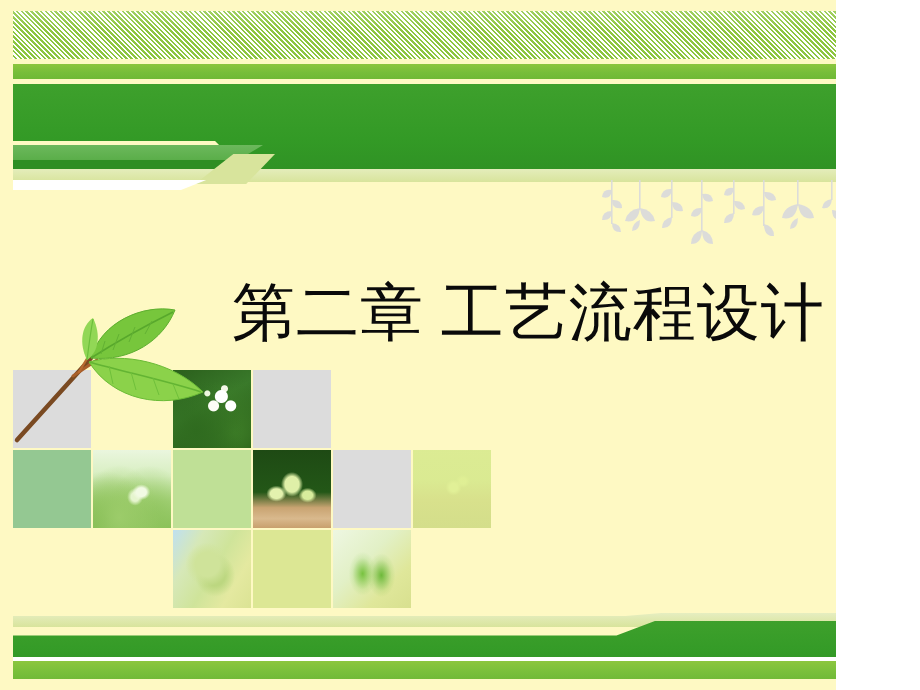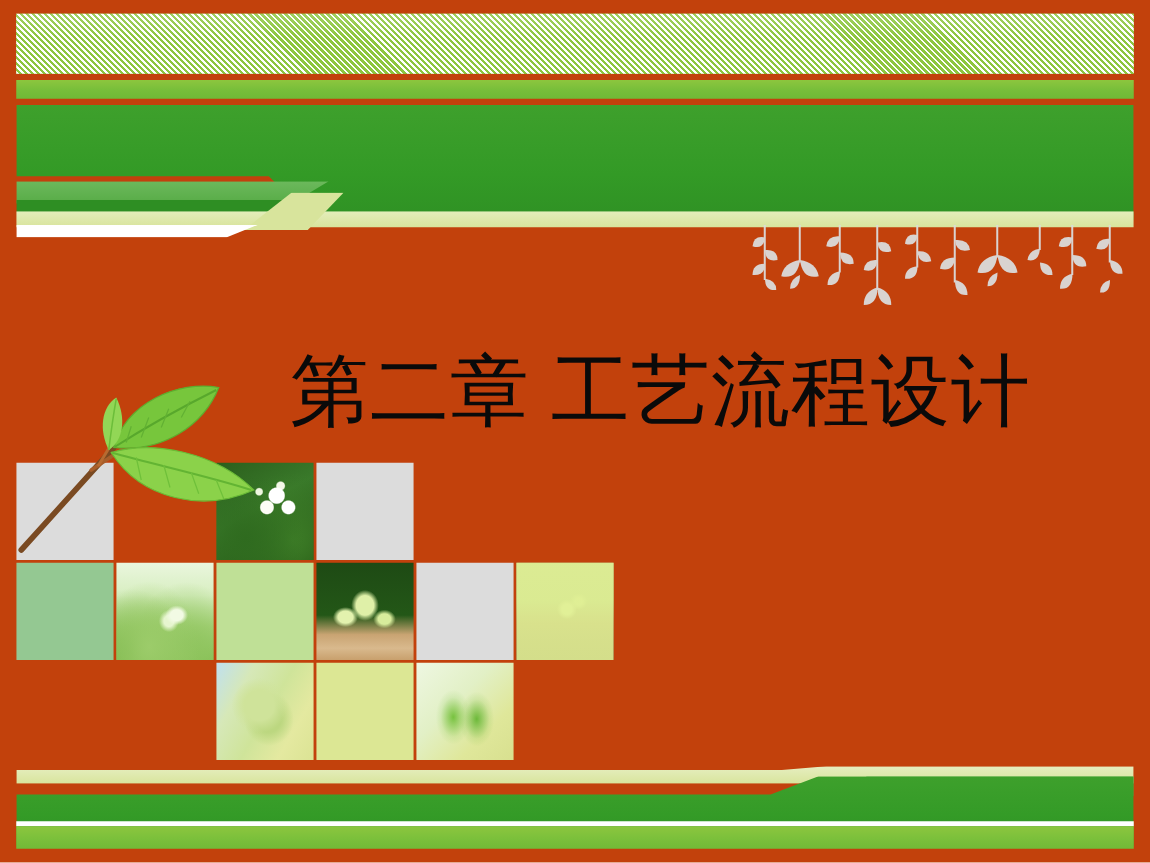--- a/index.html
+++ b/index.html
@@ -3,22 +3,22 @@
 <meta charset="utf-8">
 <title>Slide</title>
 <style>
   html,body{margin:0;padding:0;background:#ffffff;}
   body{
     font-family:"Liberation Sans", sans-serif;
     -webkit-font-smoothing:antialiased;
   }
   #slide{
     position:relative;
-    width:920px;height:690px;
-    background:#c2410c;
+    width:836px;height:690px;
+    background:#fef9c3;
     overflow:hidden;
   }
 
   
   .hatch-band{
     position:absolute;left:13px;top:11px;width:894px;height:48px;
     background-color:#8DC63F;
     background-image:repeating-linear-gradient(
         45deg,
         #ffffff 0px, #ffffff 1.6px,

